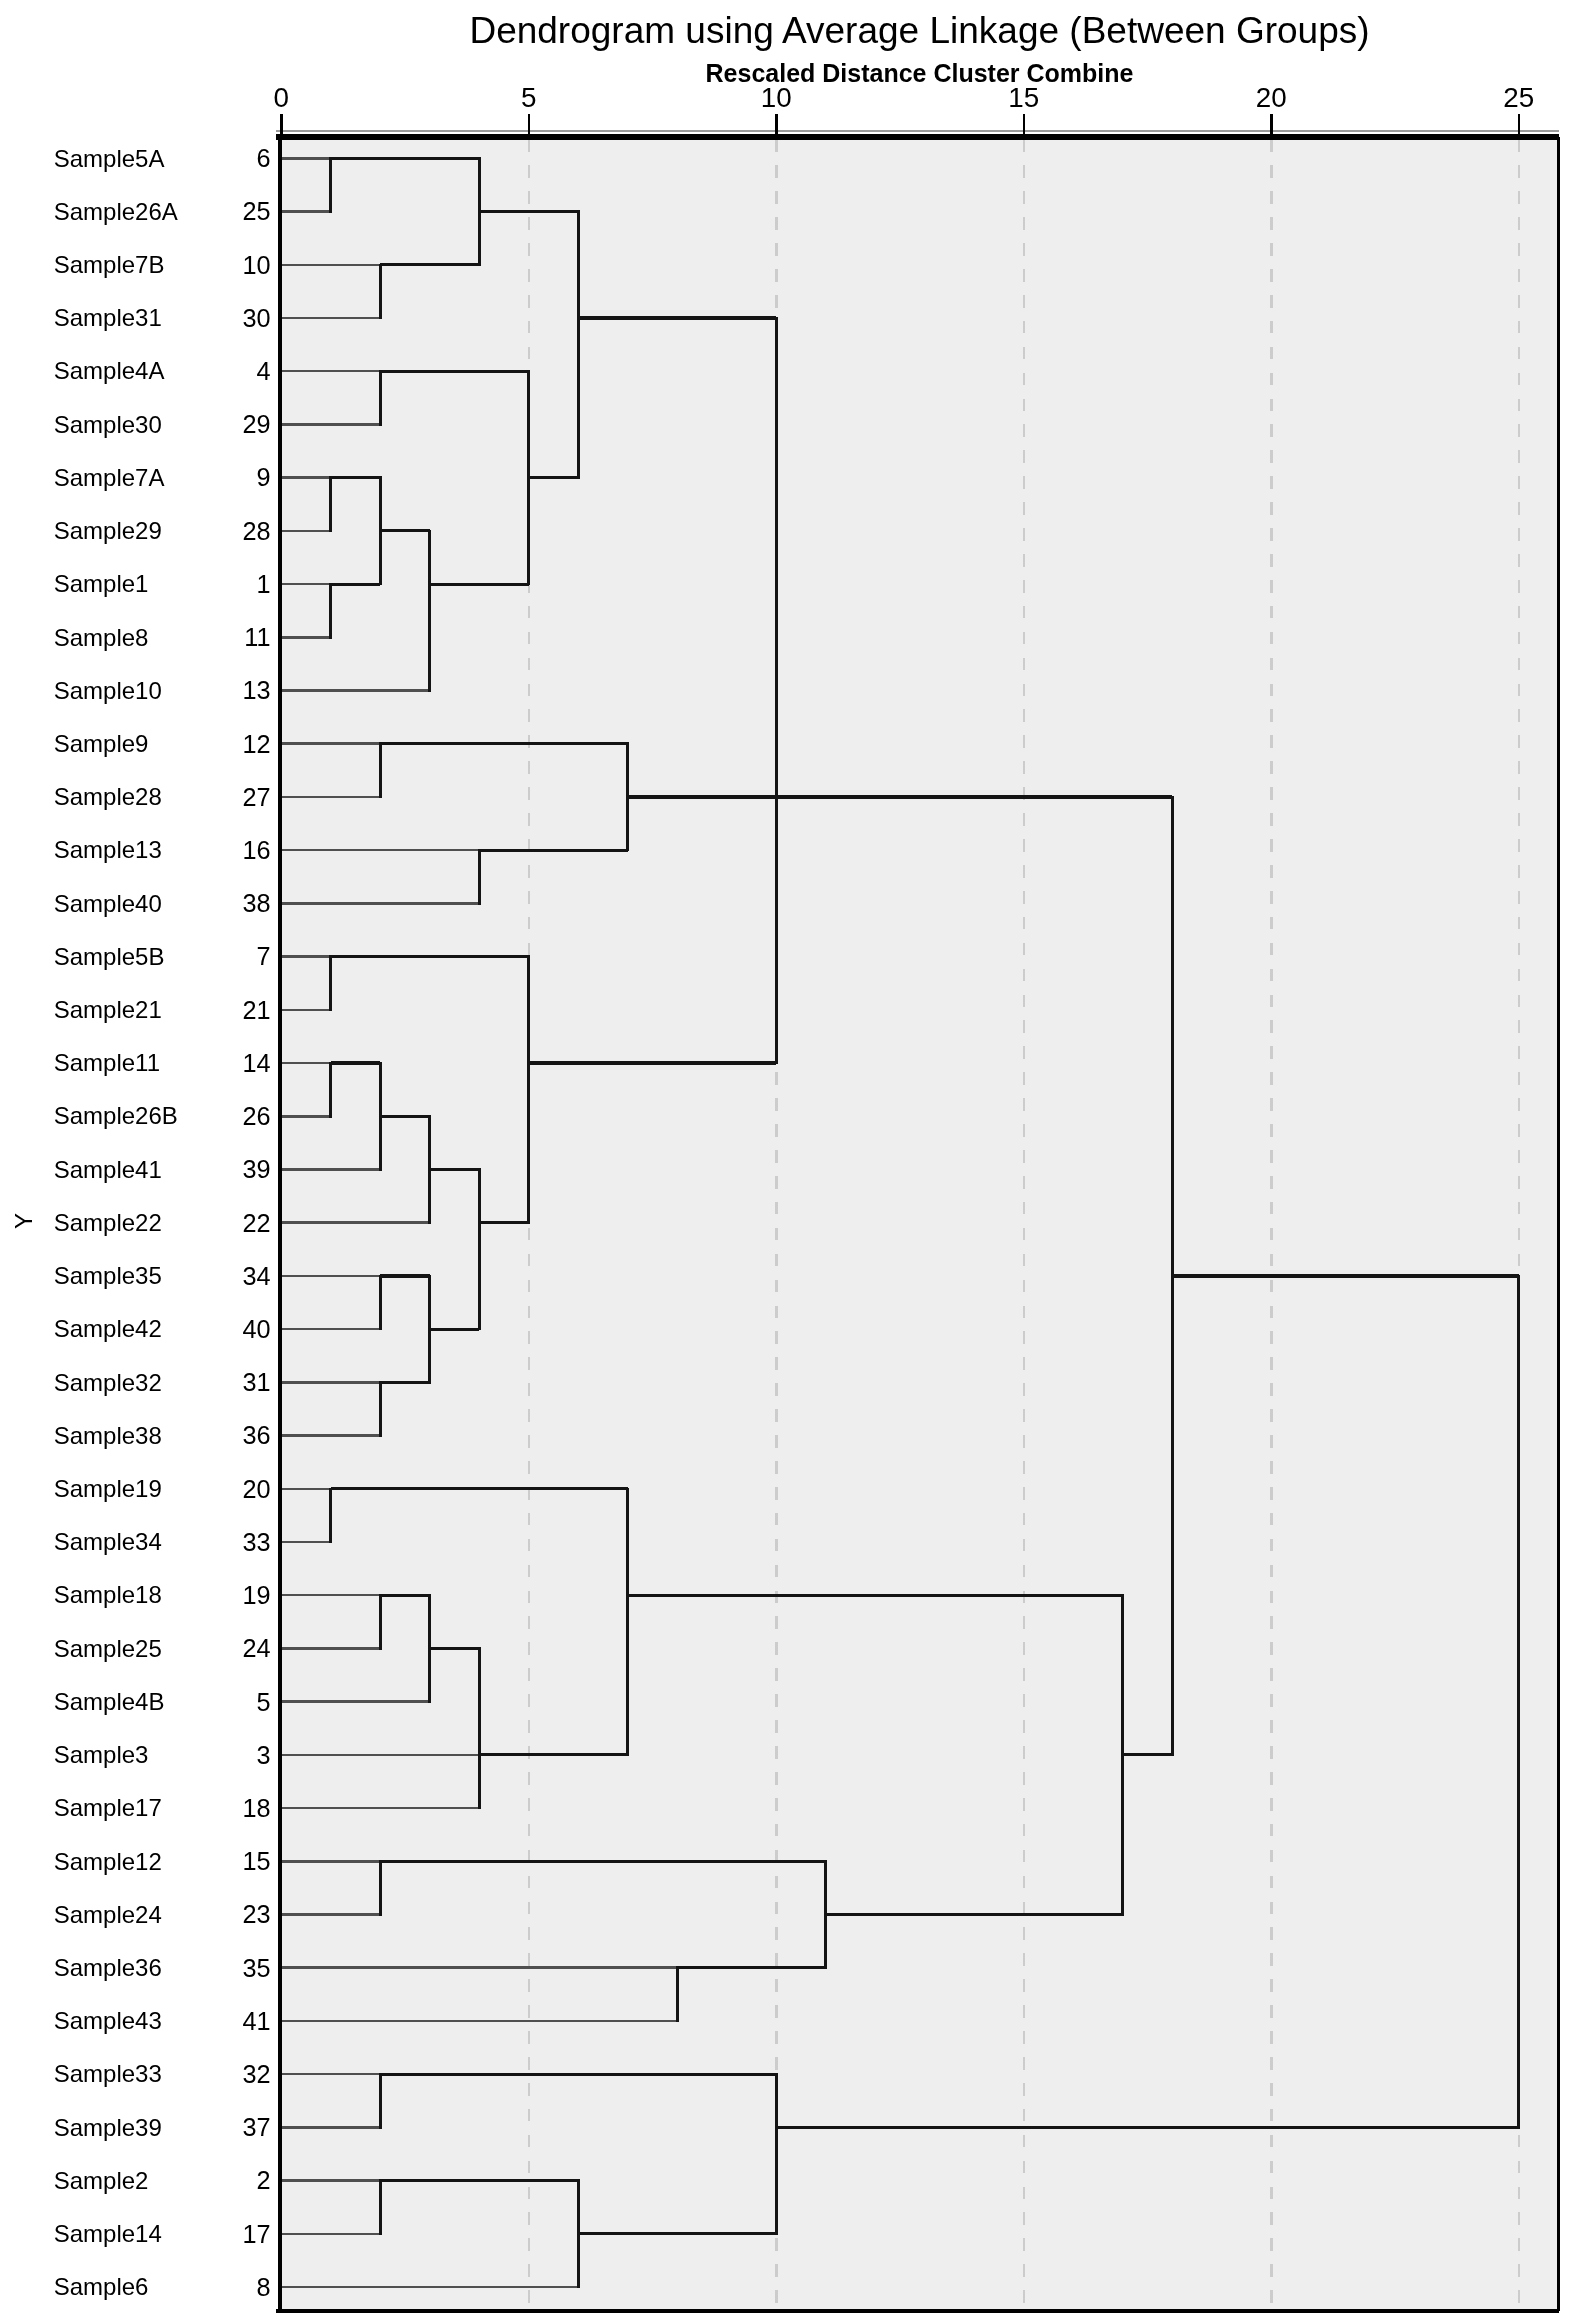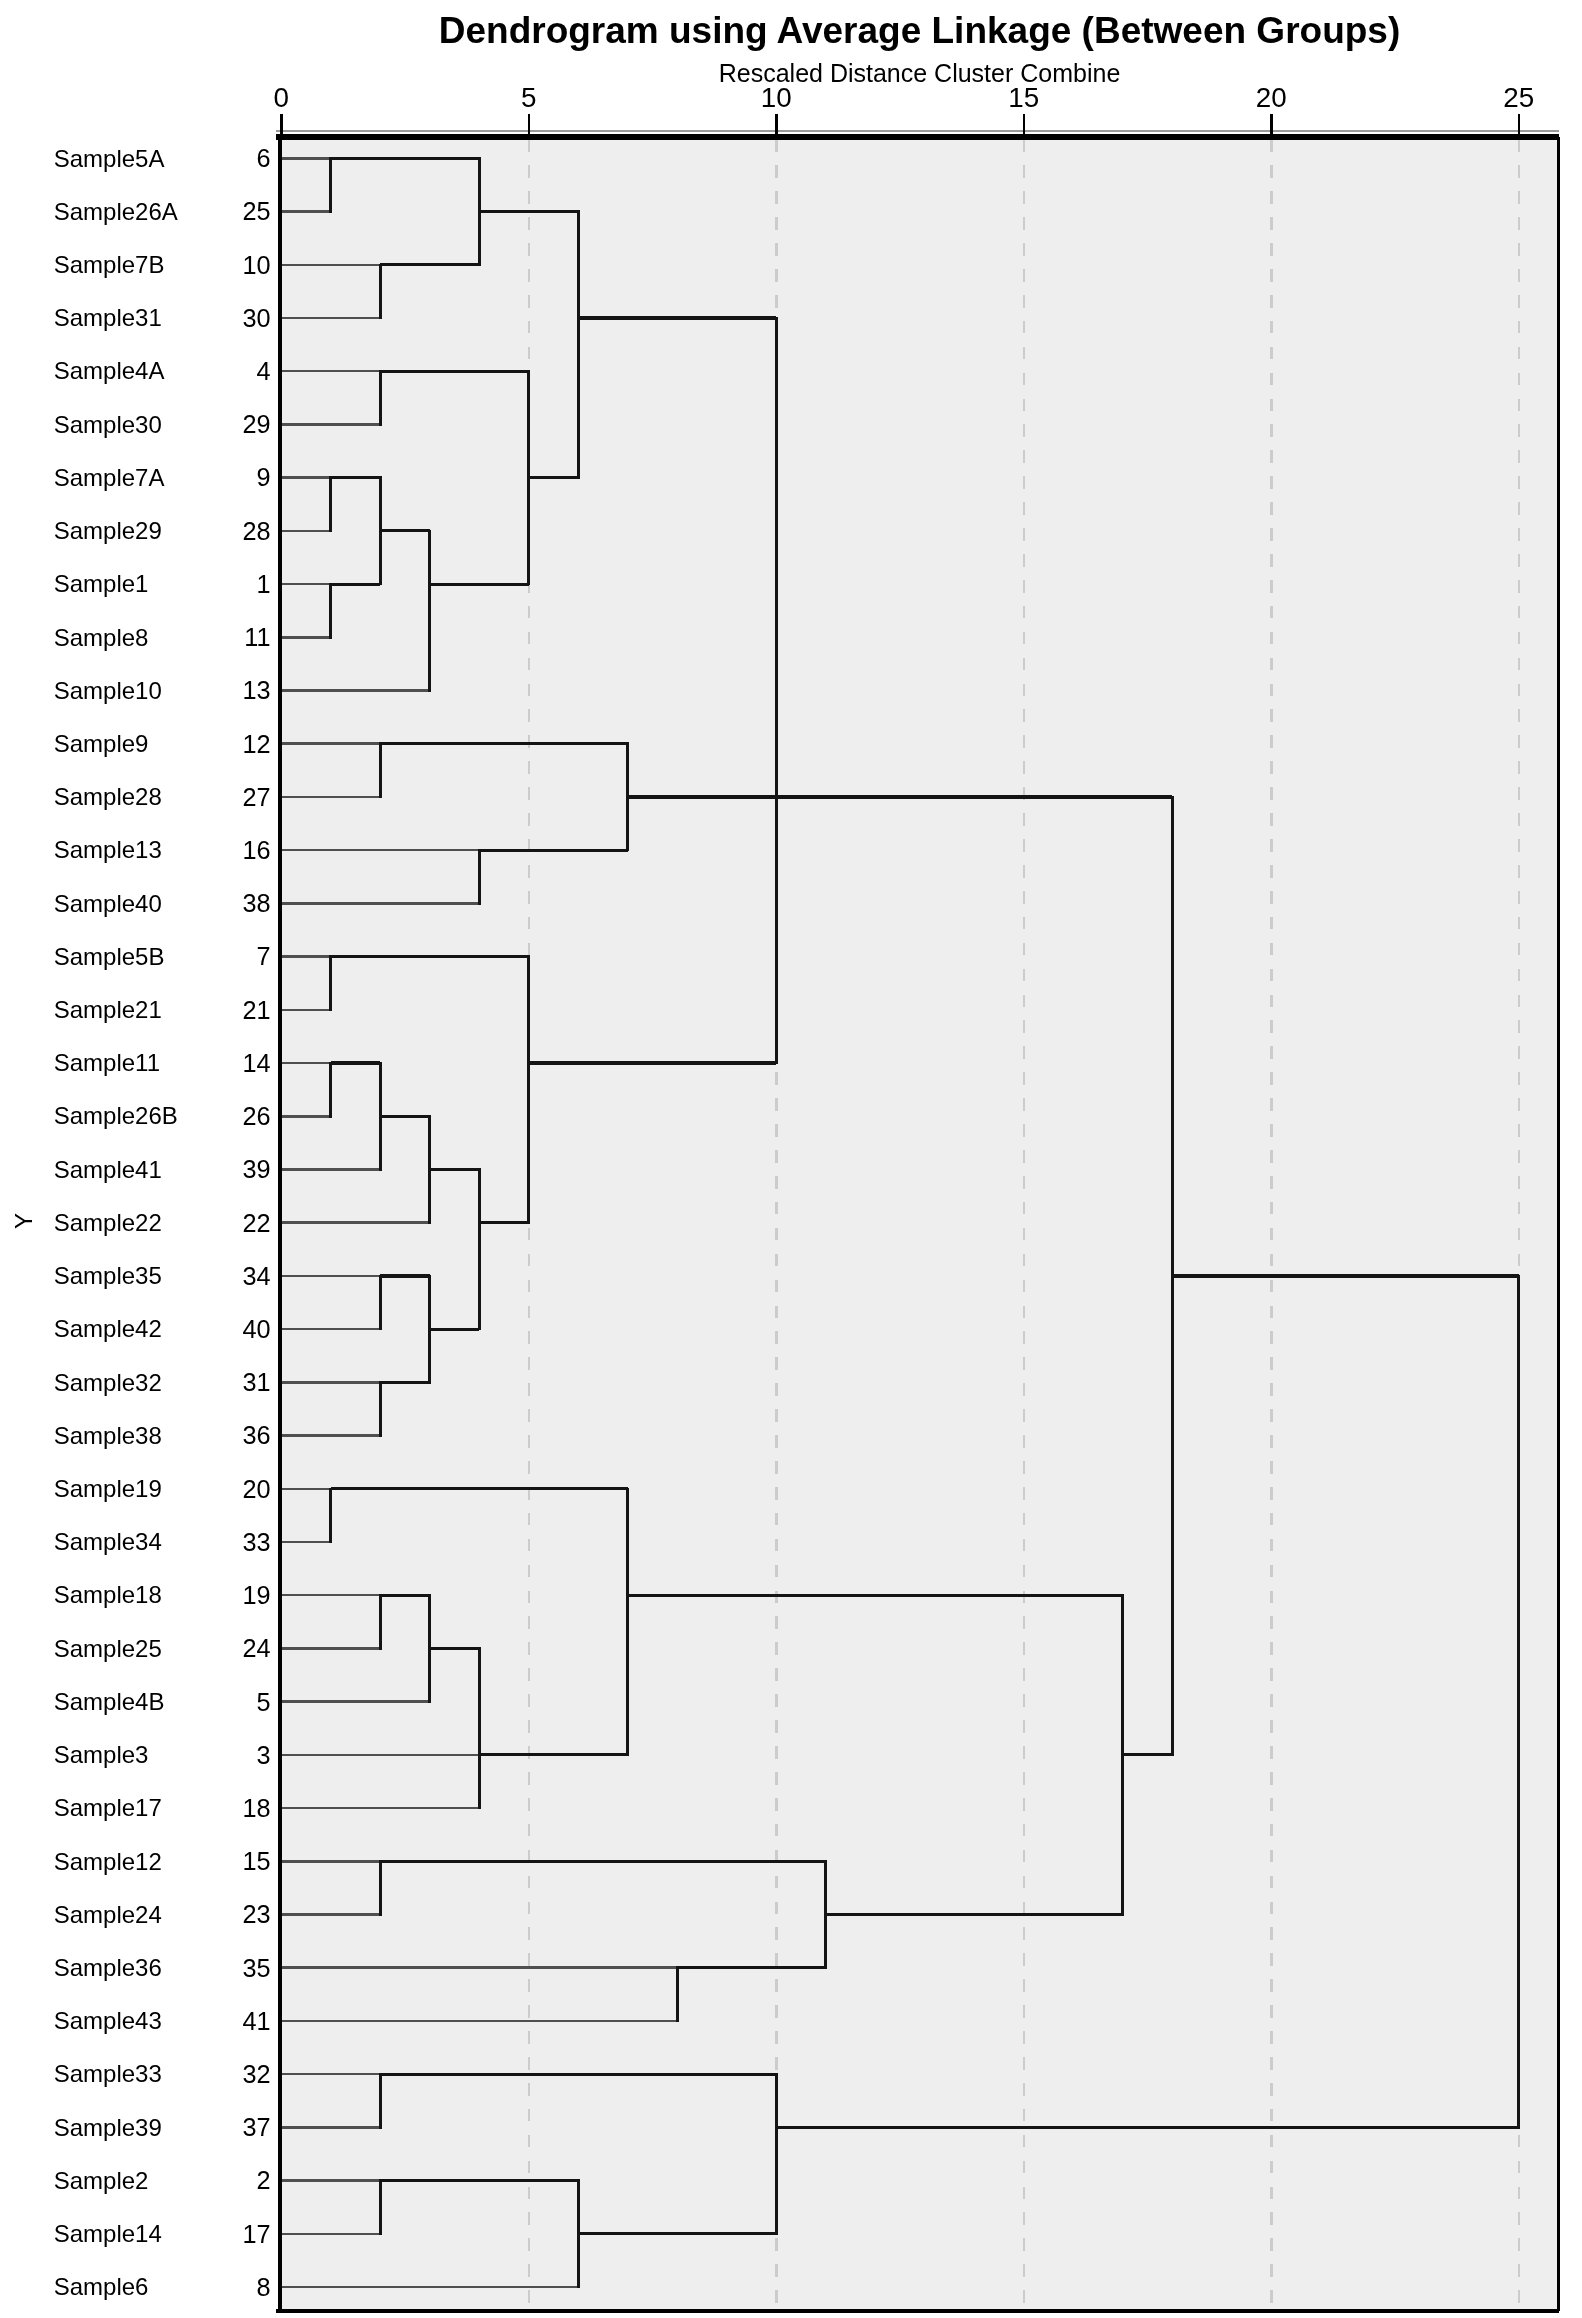--- a/index.html
+++ b/index.html
@@ -1,21 +1,21 @@
 <!DOCTYPE html>
 <html style="font-size:10px"><head>
 <meta charset="utf-8">
 <style>
   html,body{margin:0;padding:0;background:#ffffff;}
   body{width:1582px;height:2319px;position:relative;font-family:"Liberation Sans",sans-serif;}
   .canvas{position:absolute;left:0;top:0;width:1582px;height:2319px;background:#ffffff;overflow:hidden;}
   .chart-title{position:absolute;left:280px;top:10px;width:1279px;text-align:center;
-    font-size:37px;font-weight:bold;color:#000;letter-spacing:0px;}
+    font-size:37px;font-weight:normal;color:#000;letter-spacing:0px;}
   .chart-subtitle{position:absolute;left:280px;top:59px;width:1279px;text-align:center;
-    font-size:25px;font-weight:normal;color:#000;}
+    font-size:25px;font-weight:bold;color:#000;}
   .y-axis-title{position:absolute;left:5px;top:1202px;width:38px;height:38px;
     display:flex;align-items:center;justify-content:center;
     font-size:24px;color:#000;transform:rotate(-90deg);}
   svg{position:absolute;left:0;top:0;}
   text{font-family:"Liberation Sans",sans-serif;}
 </style>
 </head>
 <body>
 
 <div class="canvas">

